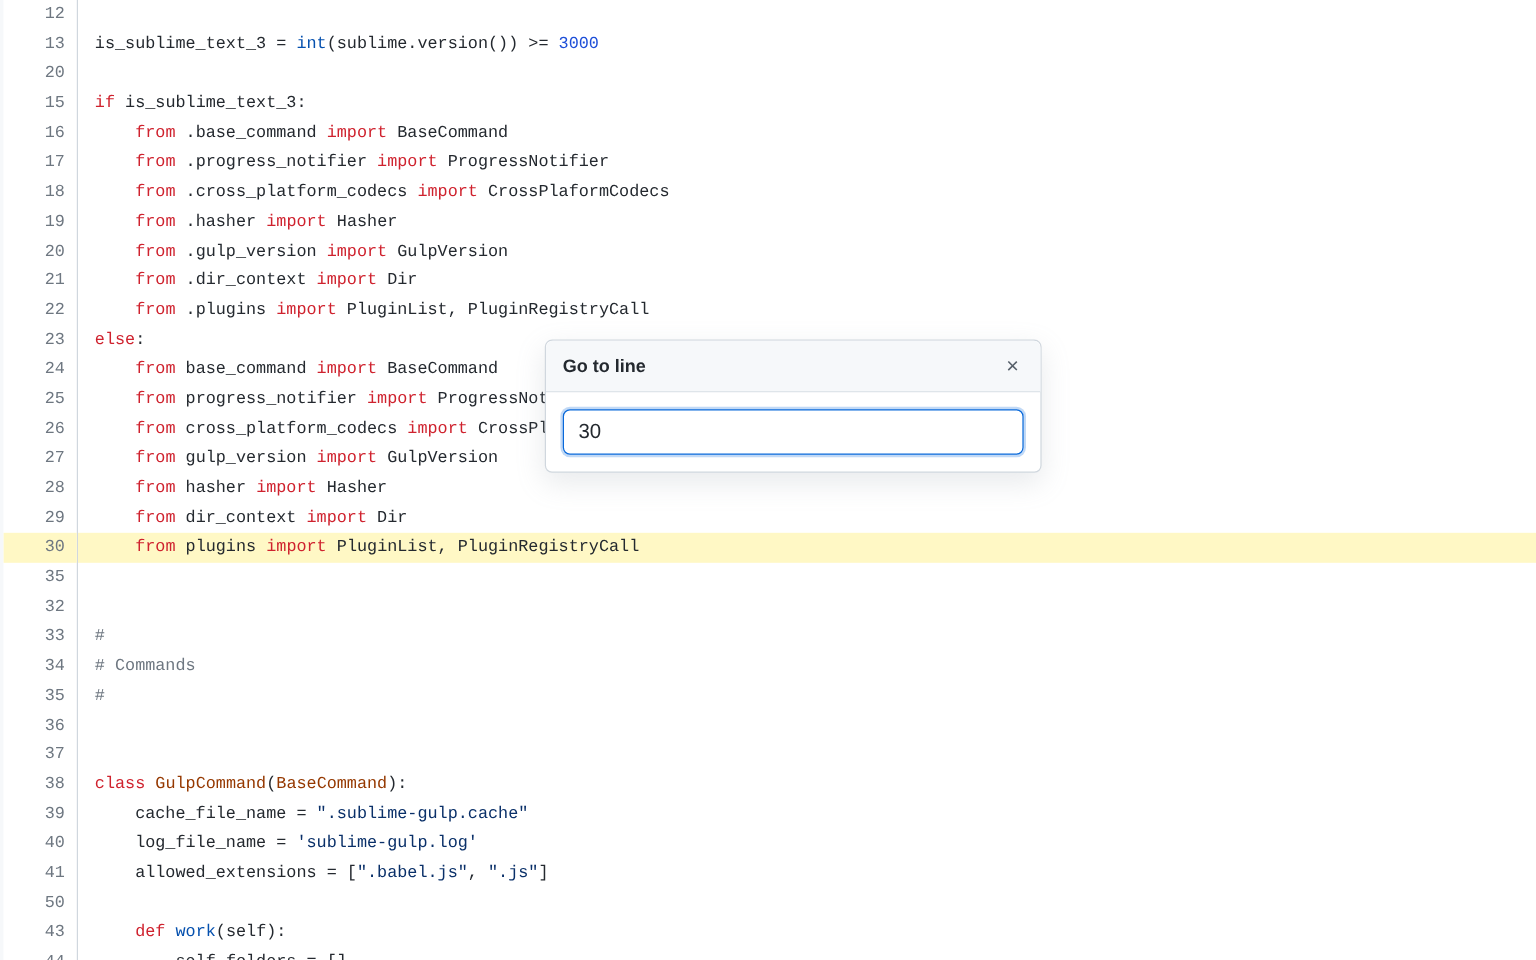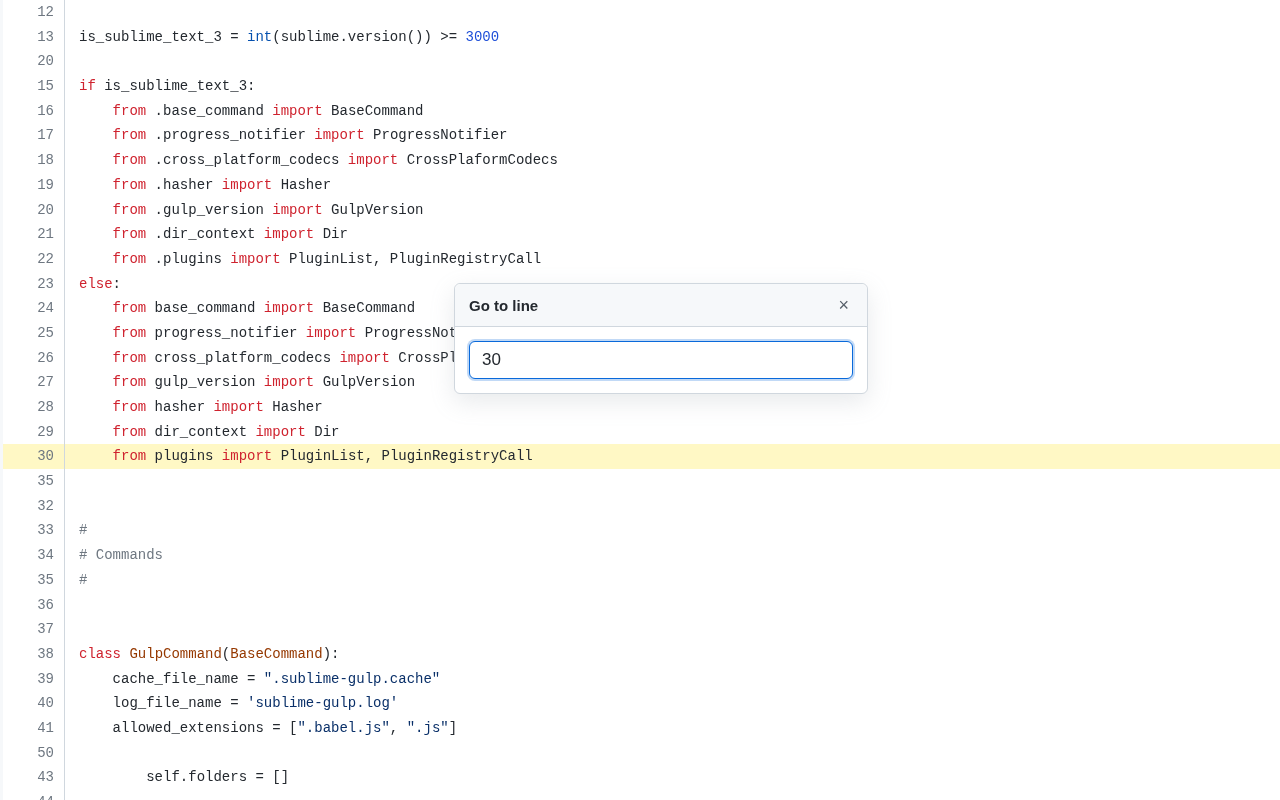--- a/index.html
+++ b/index.html
@@ -161,20 +161,21 @@
       <div class="line"><span class="tok-cmt">#</span></div>
       <div class="line"><span class="tok-cmt"># Commands</span></div>
       <div class="line"><span class="tok-cmt">#</span></div>
       <div class="line"></div>
       <div class="line"></div>
       <div class="line"><span class="tok-kw">class</span><span> </span><span class="tok-cls">GulpCommand</span><span>(</span><span class="tok-cls">BaseCommand</span><span>):</span></div>
       <div class="line"><span>    cache_file_name = </span><span class="tok-str">".sublime-gulp.cache"</span></div>
       <div class="line"><span>    log_file_name = </span><span class="tok-str">'sublime-gulp.log'</span></div>
       <div class="line"><span>    allowed_extensions = [</span><span class="tok-str">".babel.js"</span><span>, </span><span class="tok-str">".js"</span><span>]</span></div>
       <div class="line"></div>
+      <div class="line"><span>    </span><span class="tok-kw">def</span><span> </span><span class="tok-fn">work</span><span>(</span><span class="tok-self">self</span><span>):</span></div>
       <div class="line"><span>        </span><span class="tok-self">self</span><span>.folders = []</span></div>
     </div>
 </div>
 
 <div class="modal">
   <div class="modal-header">
     <span class="modal-title">Go to line</span>
     <button class="modal-close">×</button>
   </div>
   <div class="modal-body">

